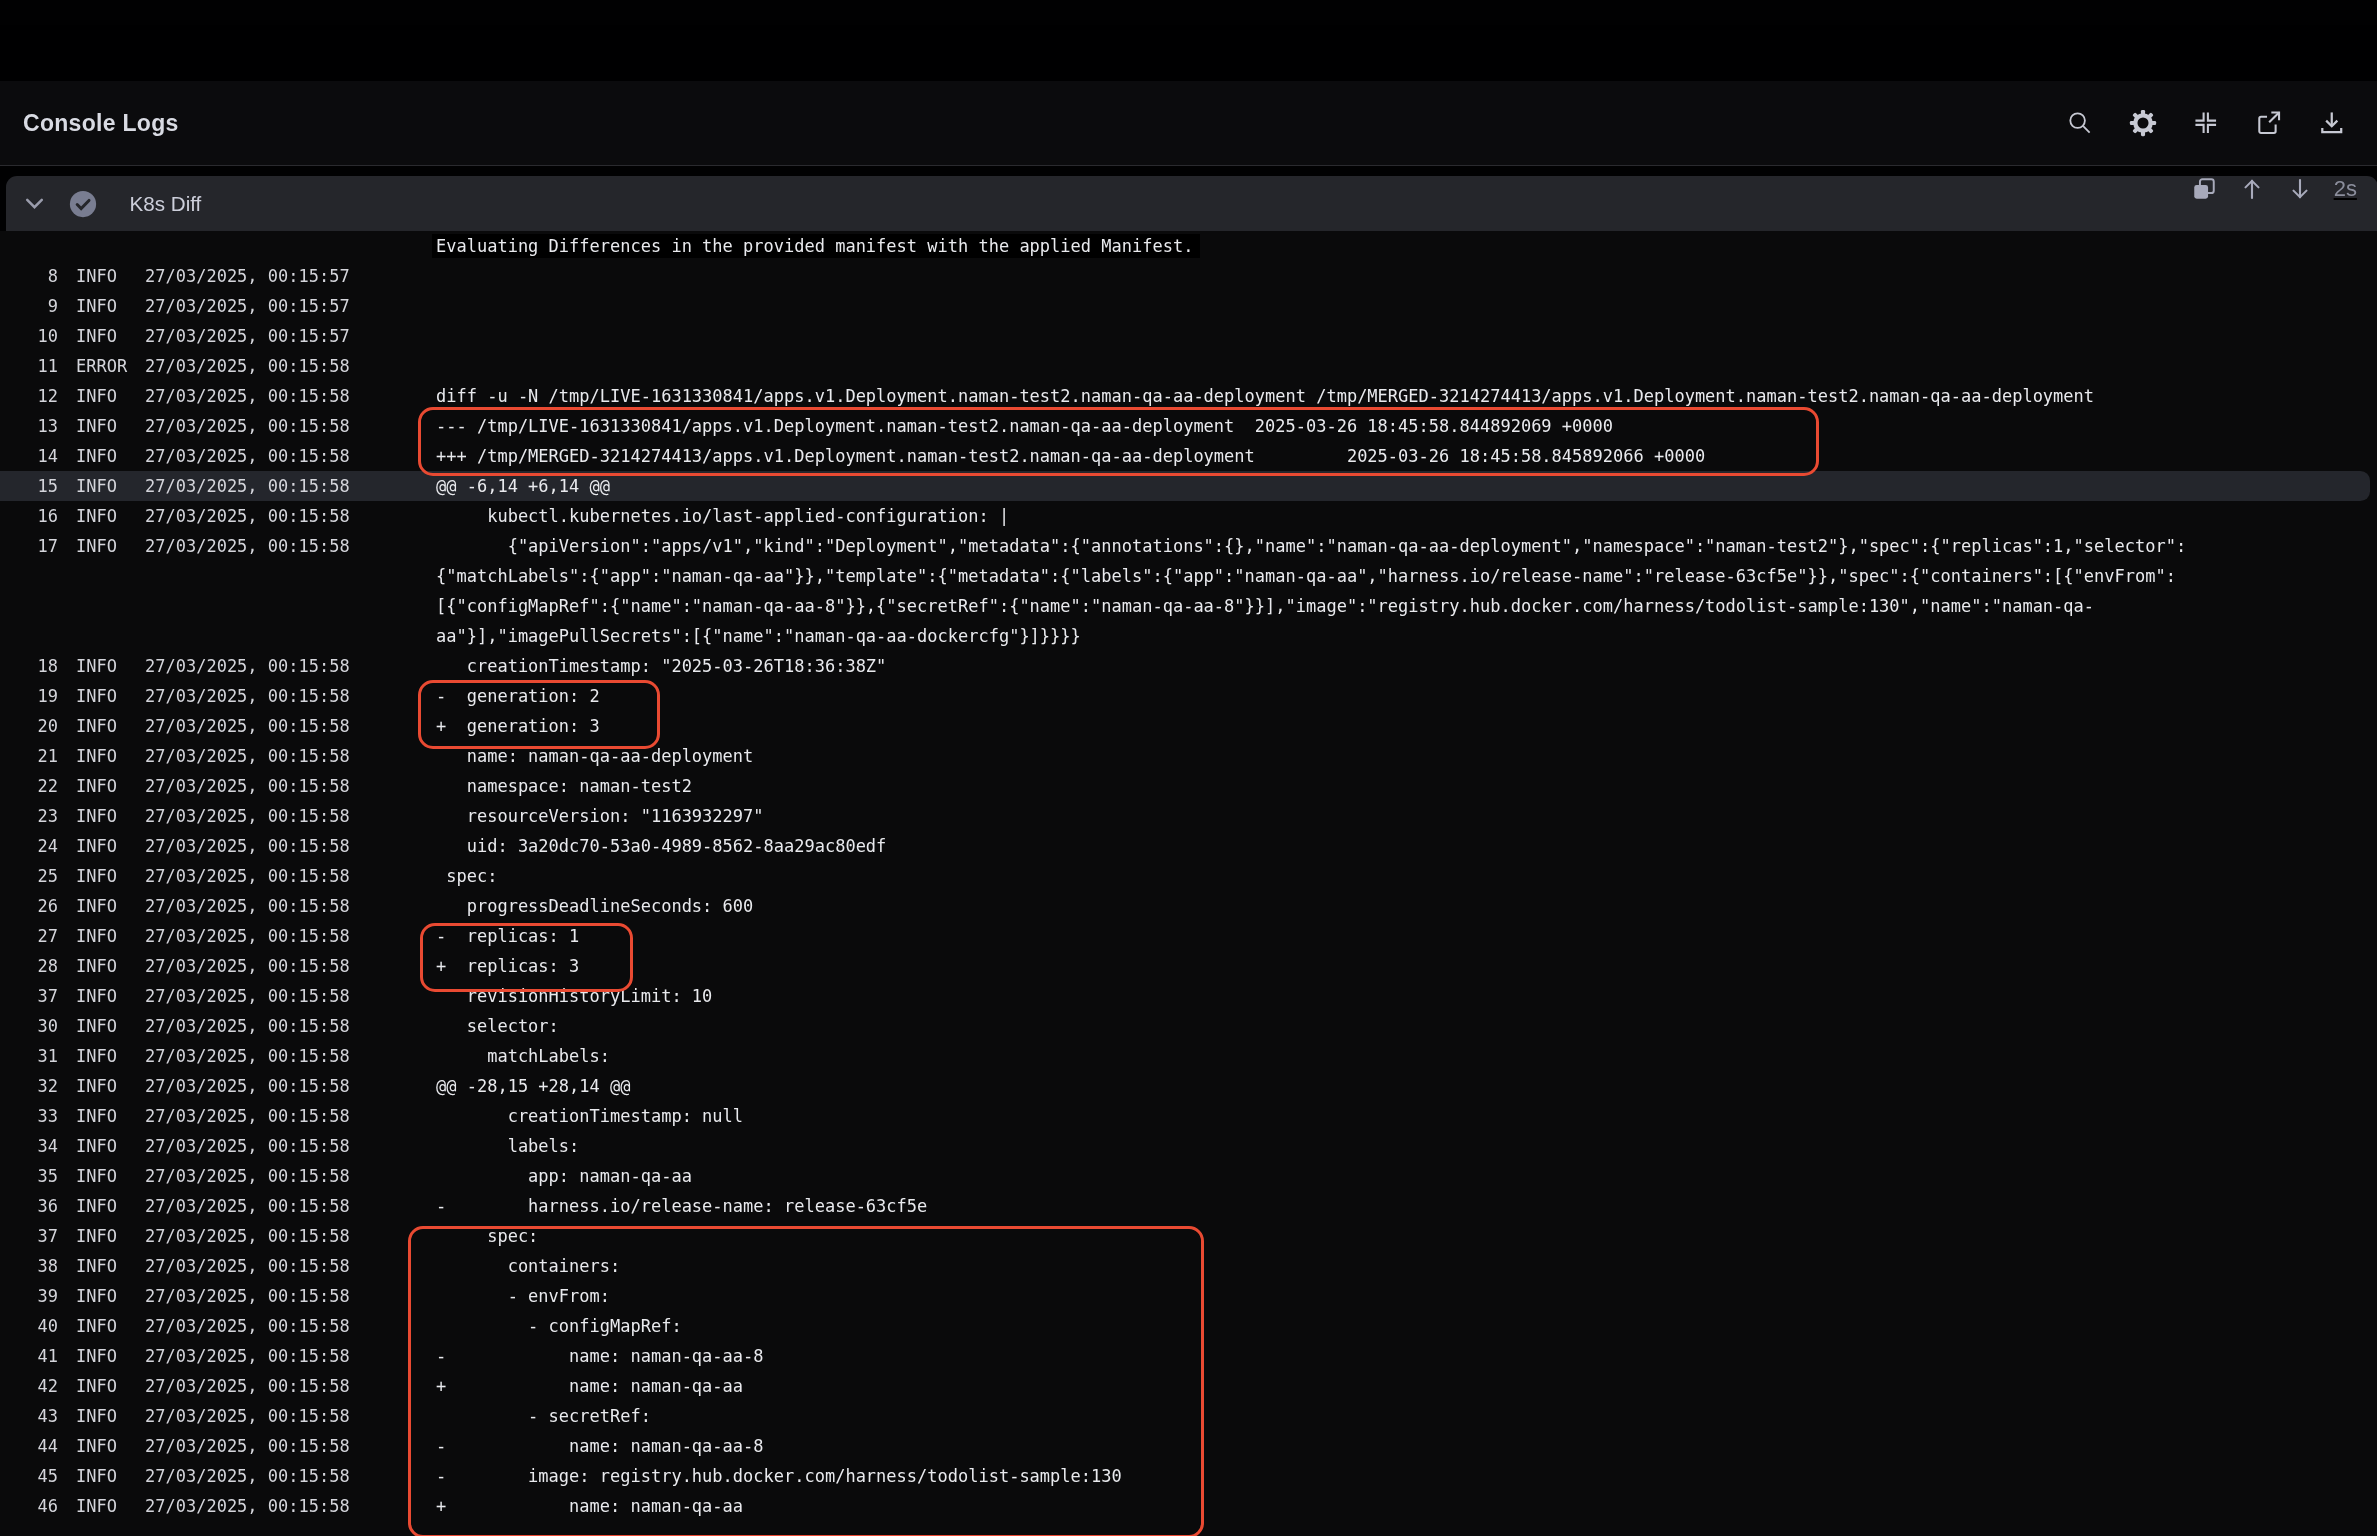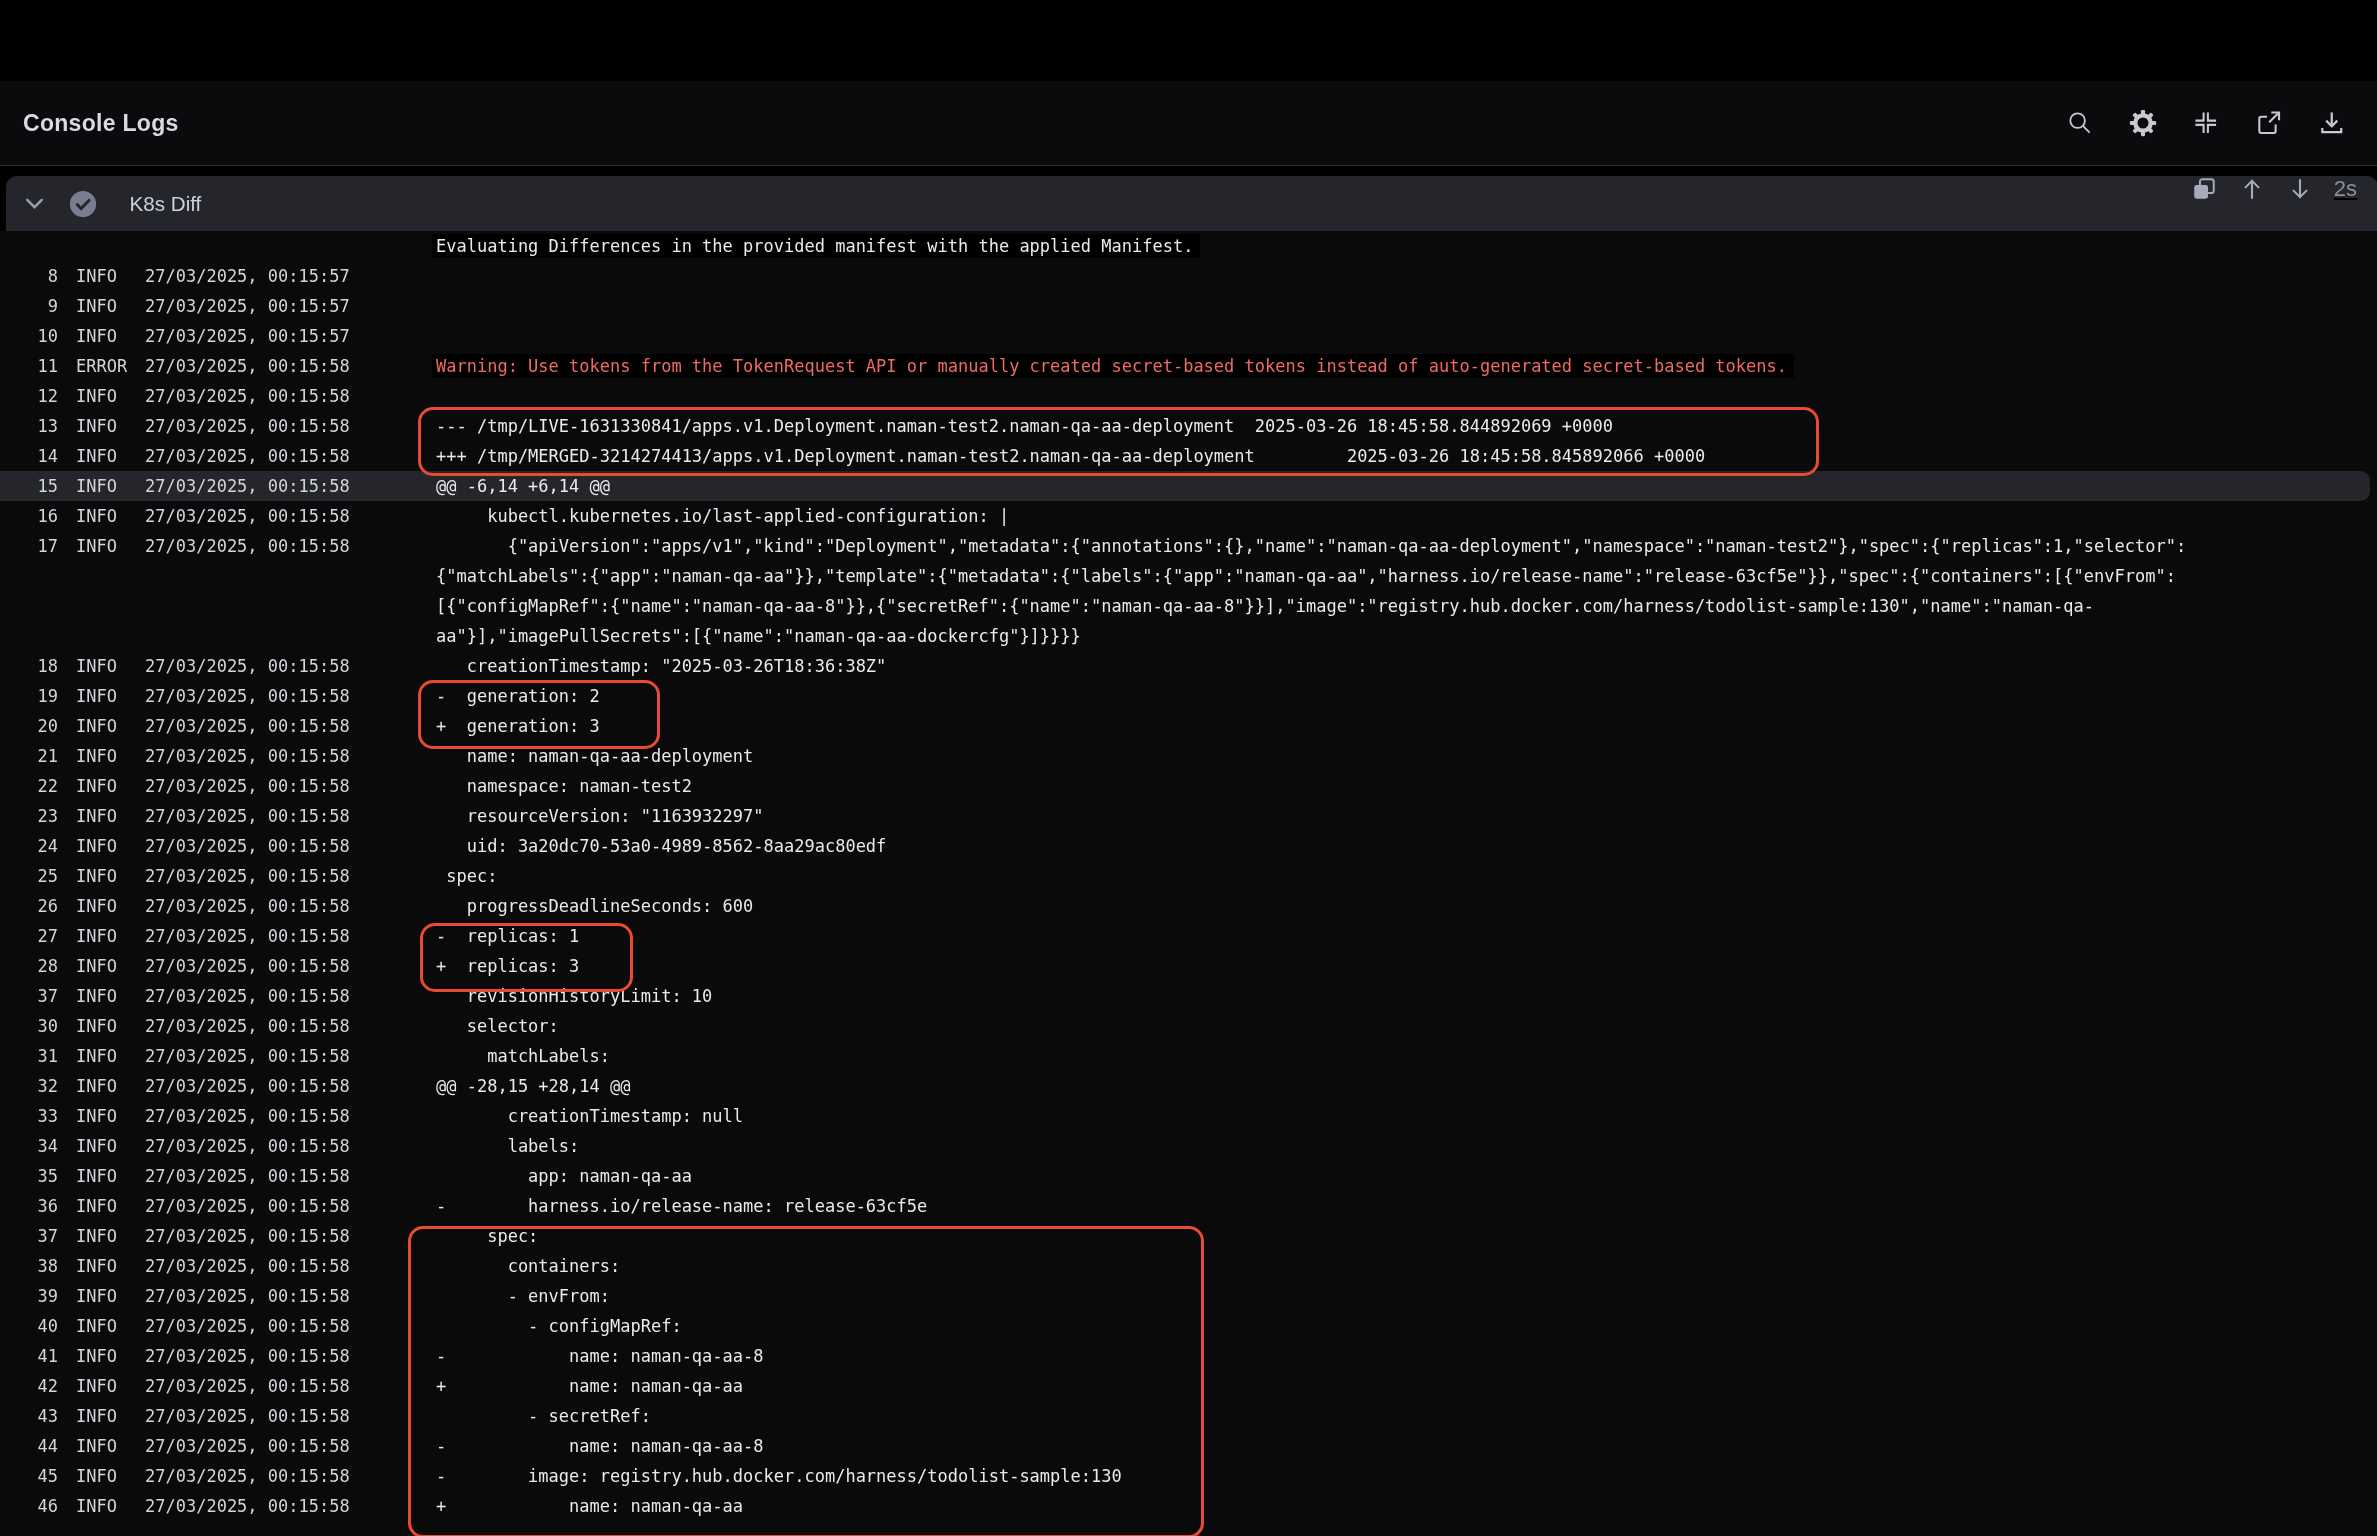--- a/index.html
+++ b/index.html
@@ -150,22 +150,22 @@
       <div class="duration">2s</div>
     </div>
   </div>
 
   <div class="log">
     <div class="rows" id="log-rows">
         <div class="row bold mark"><span class="num"></span><span class="lvl"></span><span class="time"></span><span class="msg">Evaluating Differences in the provided manifest with the applied Manifest.</span></div>
         <div class="row"><span class="num">8</span><span class="lvl">INFO</span><span class="time">27/03/2025, 00:15:57</span><span class="msg"></span></div>
         <div class="row"><span class="num">9</span><span class="lvl">INFO</span><span class="time">27/03/2025, 00:15:57</span></div>
         <div class="row"><span class="num">10</span><span class="lvl">INFO</span><span class="time">27/03/2025, 00:15:57</span><span class="msg"></span></div>
-        <div class="row bold warn mark"><span class="num">11</span><span class="lvl">ERROR</span><span class="time">27/03/2025, 00:15:58</span><span class="msg">Warning: Use tokens from the TokenRequest API or manually created secret-based tokens instead of auto-generated secret-based tokens.</span></div>
-        <div class="row"><span class="num">12</span><span class="lvl">INFO</span><span class="time">27/03/2025, 00:15:58</span></div>
+        <div class="row bold warn mark"><span class="num">11</span><span class="lvl">ERROR</span><span class="time">27/03/2025, 00:15:58</span></div>
+        <div class="row"><span class="num">12</span><span class="lvl">INFO</span><span class="time">27/03/2025, 00:15:58</span><span class="msg">diff -u -N /tmp/LIVE-1631330841/apps.v1.Deployment.naman-test2.naman-qa-aa-deployment /tmp/MERGED-3214274413/apps.v1.Deployment.naman-test2.naman-qa-aa-deployment</span></div>
         <div class="row"><span class="num">13</span><span class="lvl">INFO</span><span class="time">27/03/2025, 00:15:58</span><span class="msg">--- /tmp/LIVE-1631330841/apps.v1.Deployment.naman-test2.naman-qa-aa-deployment  2025-03-26 18:45:58.844892069 +0000</span></div>
         <div class="row"><span class="num">14</span><span class="lvl">INFO</span><span class="time">27/03/2025, 00:15:58</span><span class="msg">+++ /tmp/MERGED-3214274413/apps.v1.Deployment.naman-test2.naman-qa-aa-deployment         2025-03-26 18:45:58.845892066 +0000</span></div>
         <div class="row hl"><span class="num">15</span><span class="lvl">INFO</span><span class="time">27/03/2025, 00:15:58</span><span class="msg">@@ -6,14 +6,14 @@</span></div>
         <div class="row"><span class="num">16</span><span class="lvl">INFO</span><span class="time">27/03/2025, 00:15:58</span><span class="msg">     kubectl.kubernetes.io/last-applied-configuration: |</span></div>
         <div class="row"><span class="num">17</span><span class="lvl">INFO</span><span class="time">27/03/2025, 00:15:58</span><span class="msg">       {"apiVersion":"apps/v1","kind":"Deployment","metadata":{"annotations":{},"name":"naman-qa-aa-deployment","namespace":"naman-test2"},"spec":{"replicas":1,"selector":</span></div>
         <div class="row"><span class="num"></span><span class="lvl"></span><span class="time"></span><span class="msg">{"matchLabels":{"app":"naman-qa-aa"}},"template":{"metadata":{"labels":{"app":"naman-qa-aa","harness.io/release-name":"release-63cf5e"}},"spec":{"containers":[{"envFrom":</span></div>
         <div class="row"><span class="num"></span><span class="lvl"></span><span class="time"></span><span class="msg">[{"configMapRef":{"name":"naman-qa-aa-8"}},{"secretRef":{"name":"naman-qa-aa-8"}}],"image":"registry.hub.docker.com/harness/todolist-sample:130","name":"naman-qa-</span></div>
         <div class="row"><span class="num"></span><span class="lvl"></span><span class="time"></span><span class="msg">aa"}],"imagePullSecrets":[{"name":"naman-qa-aa-dockercfg"}]}}}}</span></div>
         <div class="row"><span class="num">18</span><span class="lvl">INFO</span><span class="time">27/03/2025, 00:15:58</span><span class="msg">   creationTimestamp: "2025-03-26T18:36:38Z"</span></div>
         <div class="row"><span class="num">19</span><span class="lvl">INFO</span><span class="time">27/03/2025, 00:15:58</span><span class="msg">-  generation: 2</span></div>

